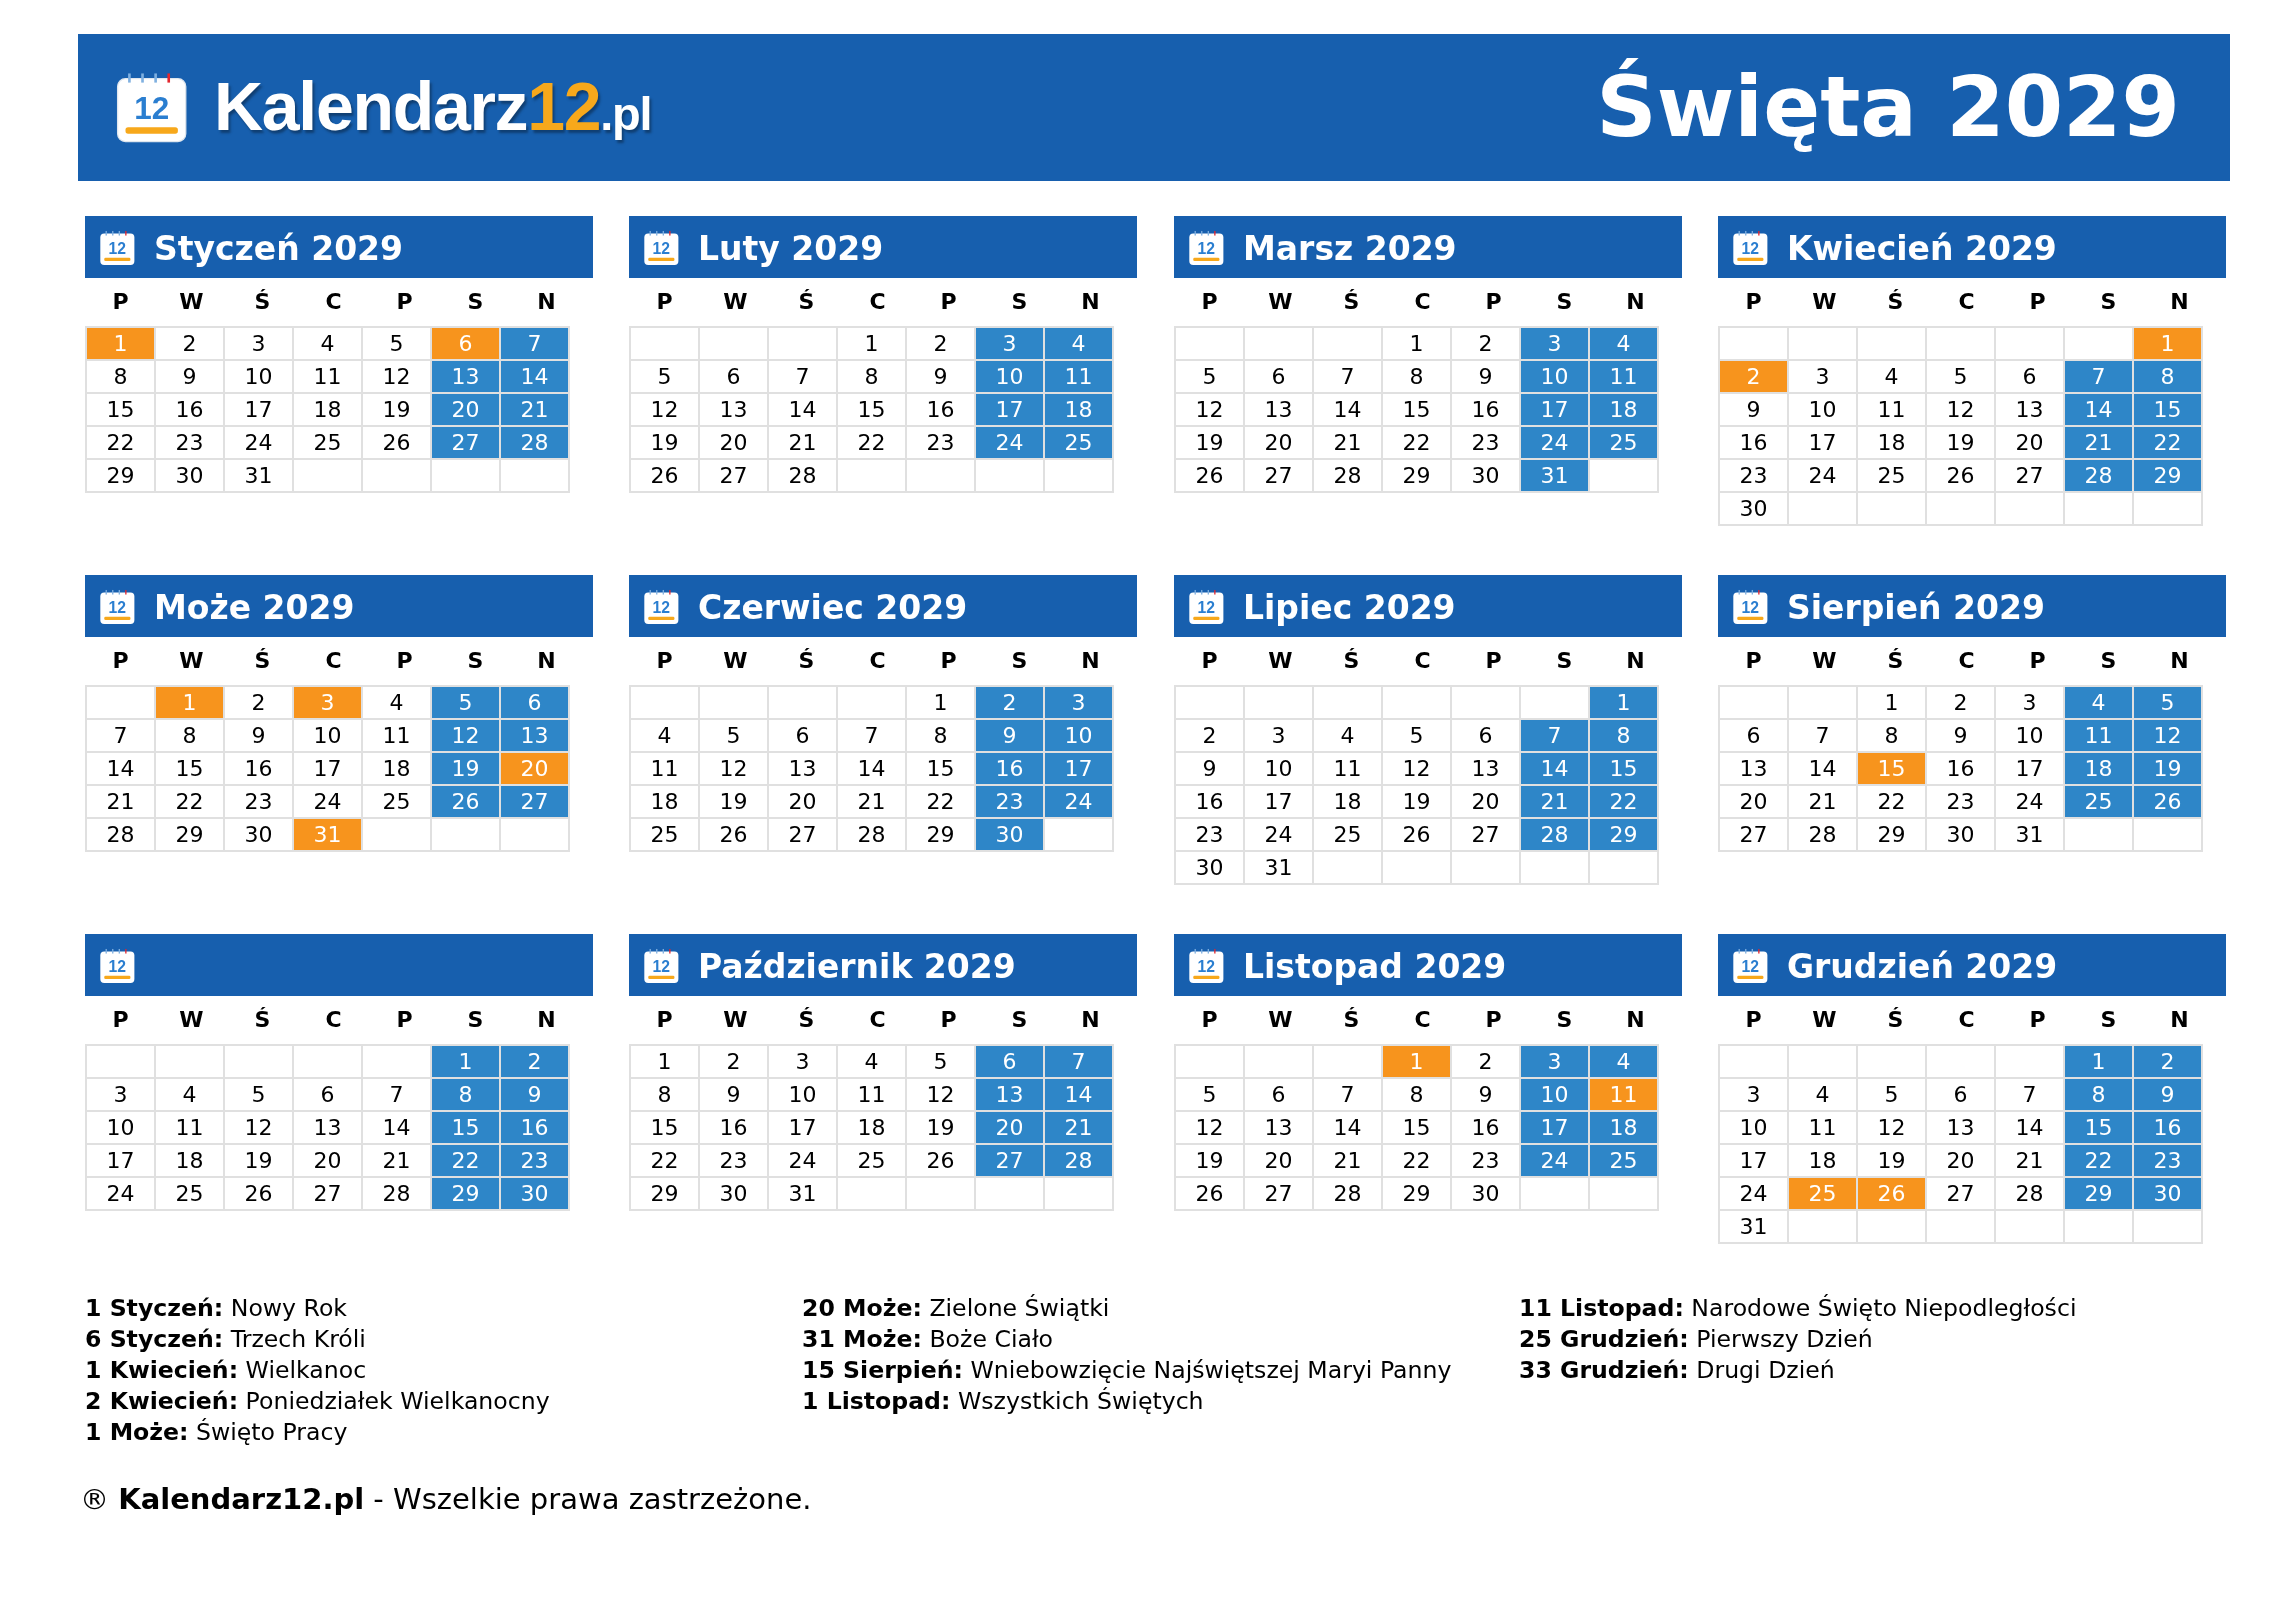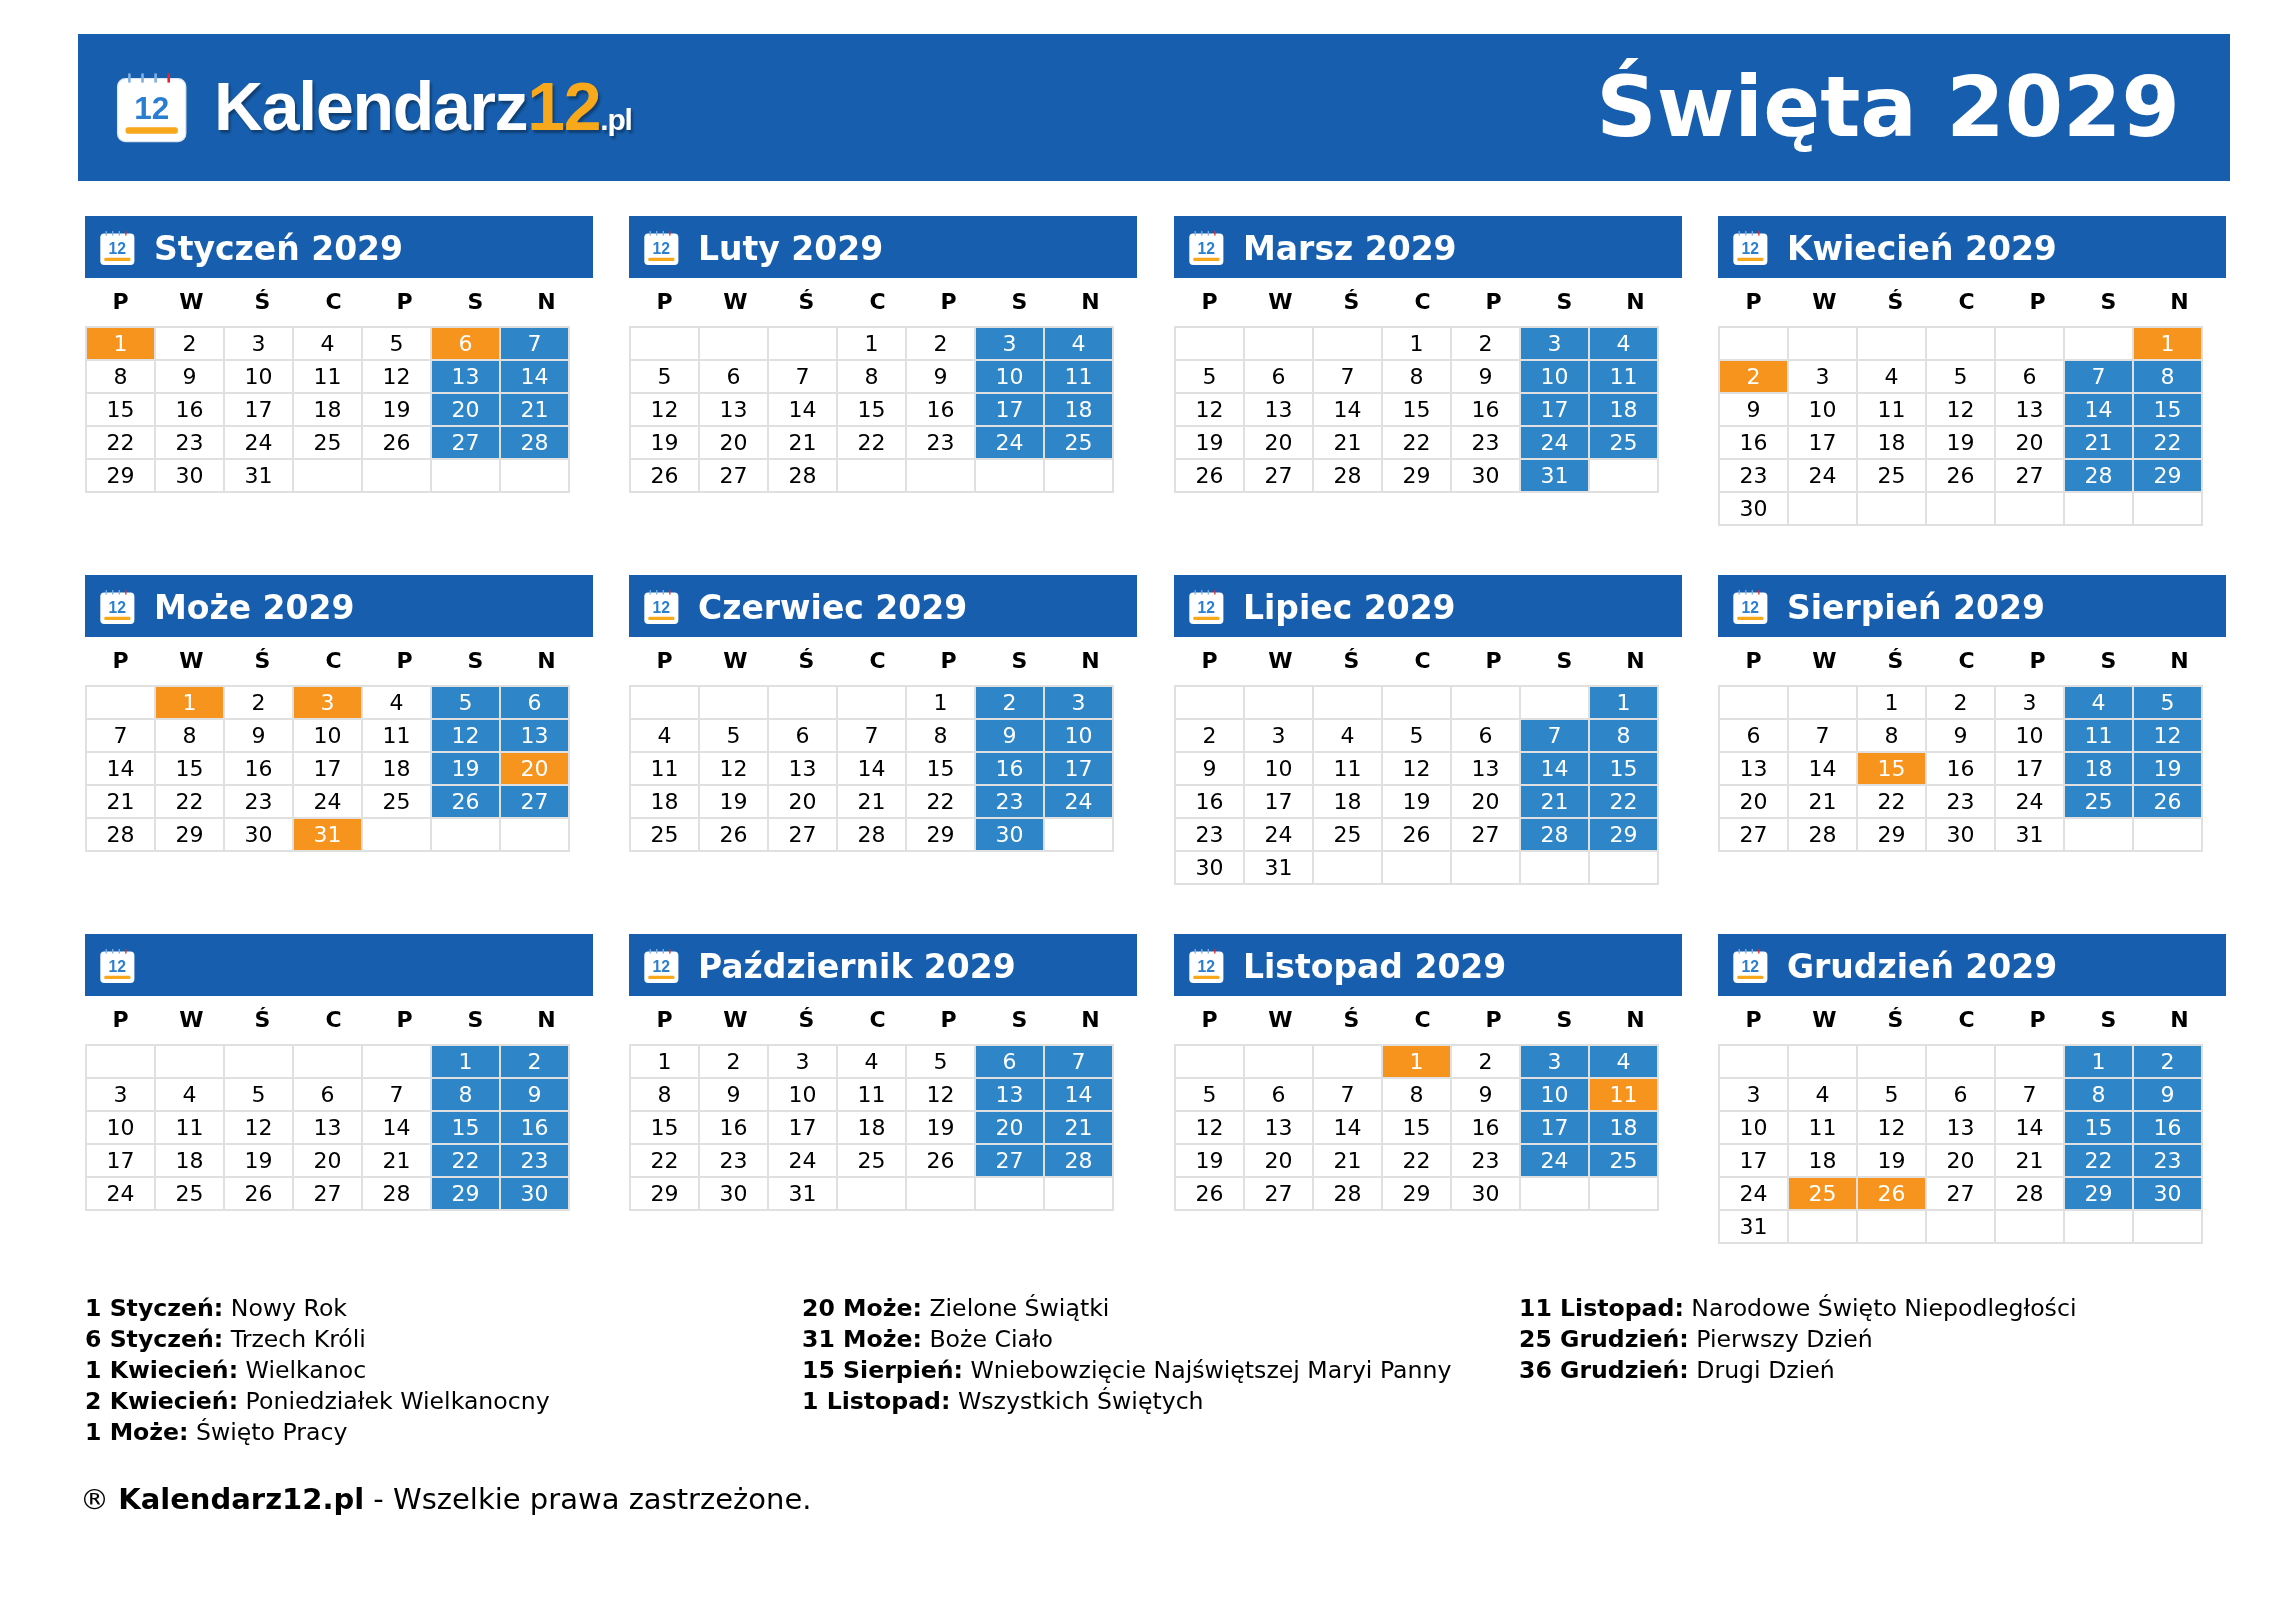--- a/index.html
+++ b/index.html
@@ -4,21 +4,21 @@
 <style>
   html, body { margin:0; padding:0; background:#ffffff; }
   body { width:2295px; height:1623px; position:relative; overflow:hidden;
          font-family:"DejaVu Sans", sans-serif; color:#000; }
   .topbar { position:absolute; left:78px; top:34px; width:2152px; height:147px; background:#175fae; }
   .logo-icon { position:absolute; left:37px; top:38px; width:76px; height:71px; }
   .logo-text { position:absolute; left:136px; top:33px; font-family:"Liberation Sans", sans-serif;
                font-weight:bold; font-size:68px; color:#fff; letter-spacing:-1.3px; line-height:79px;
                text-shadow:2px 2.6px 2.6px rgba(0,0,0,0.35); }
   .logo-text .num { color:#f7a81b; }
-  .logo-text .tld { font-size:30px; }
+  .logo-text .tld { font-size:47px; }
   .doc-title { position:absolute; right:50px; top:18.3px; font-family:"DejaVu Sans", sans-serif; font-weight:bold;
                font-size:84px; color:#fff; line-height:111px; }
   .month { position:absolute; width:508px; }
   .mhead { position:relative; height:62px; background:#175fae; }
   .mhead .micon { position:absolute; left:14.4px; top:13px; width:38px; height:38px; }
   .mhead .mtitle { position:absolute; left:69px; top:0; line-height:65px; font-weight:bold; font-size:33px; color:#fff; }
   .dow { display:flex; width:499px; height:48px; margin-top:0; }
   .dow div { width:71px; text-align:center; font-weight:bold; font-size:22px; line-height:48px; }
   .grid { border-collapse:separate; border-spacing:2.6px; background:#e0e0e0; margin-left:0; }
   .grid td { width:67px; height:31px; padding:0; background:#fff; text-align:center;
@@ -950,20 +950,20 @@
   </div>
 <div class="legend" style="left:802px;">
     <div class="row"><b>20 Może:</b> <span>Zielone Świątki</span></div>
     <div class="row"><b>31 Może:</b> <span>Boże Ciało</span></div>
     <div class="row"><b>15 Sierpień:</b> <span>Wniebowzięcie Najświętszej Maryi Panny</span></div>
     <div class="row"><b>1 Listopad:</b> <span>Wszystkich Świętych</span></div>
   </div>
 <div class="legend" style="left:1519px;">
     <div class="row"><b>11 Listopad:</b> <span>Narodowe Święto Niepodległości</span></div>
     <div class="row"><b>25 Grudzień:</b> <span>Pierwszy Dzień</span></div>
-    <div class="row"><b>36 Grudzień:</b> <span>Drugi Dzień</span></div>
+    <div class="row"><b>33 Grudzień:</b> <span>Drugi Dzień</span></div>
   </div>
 
 <div class="footer">
   <span>®</span>
   <b>Kalendarz12.pl</b><span> - Wszelkie prawa zastrzeżone.</span>
 </div>
 
 
 </body></html>

